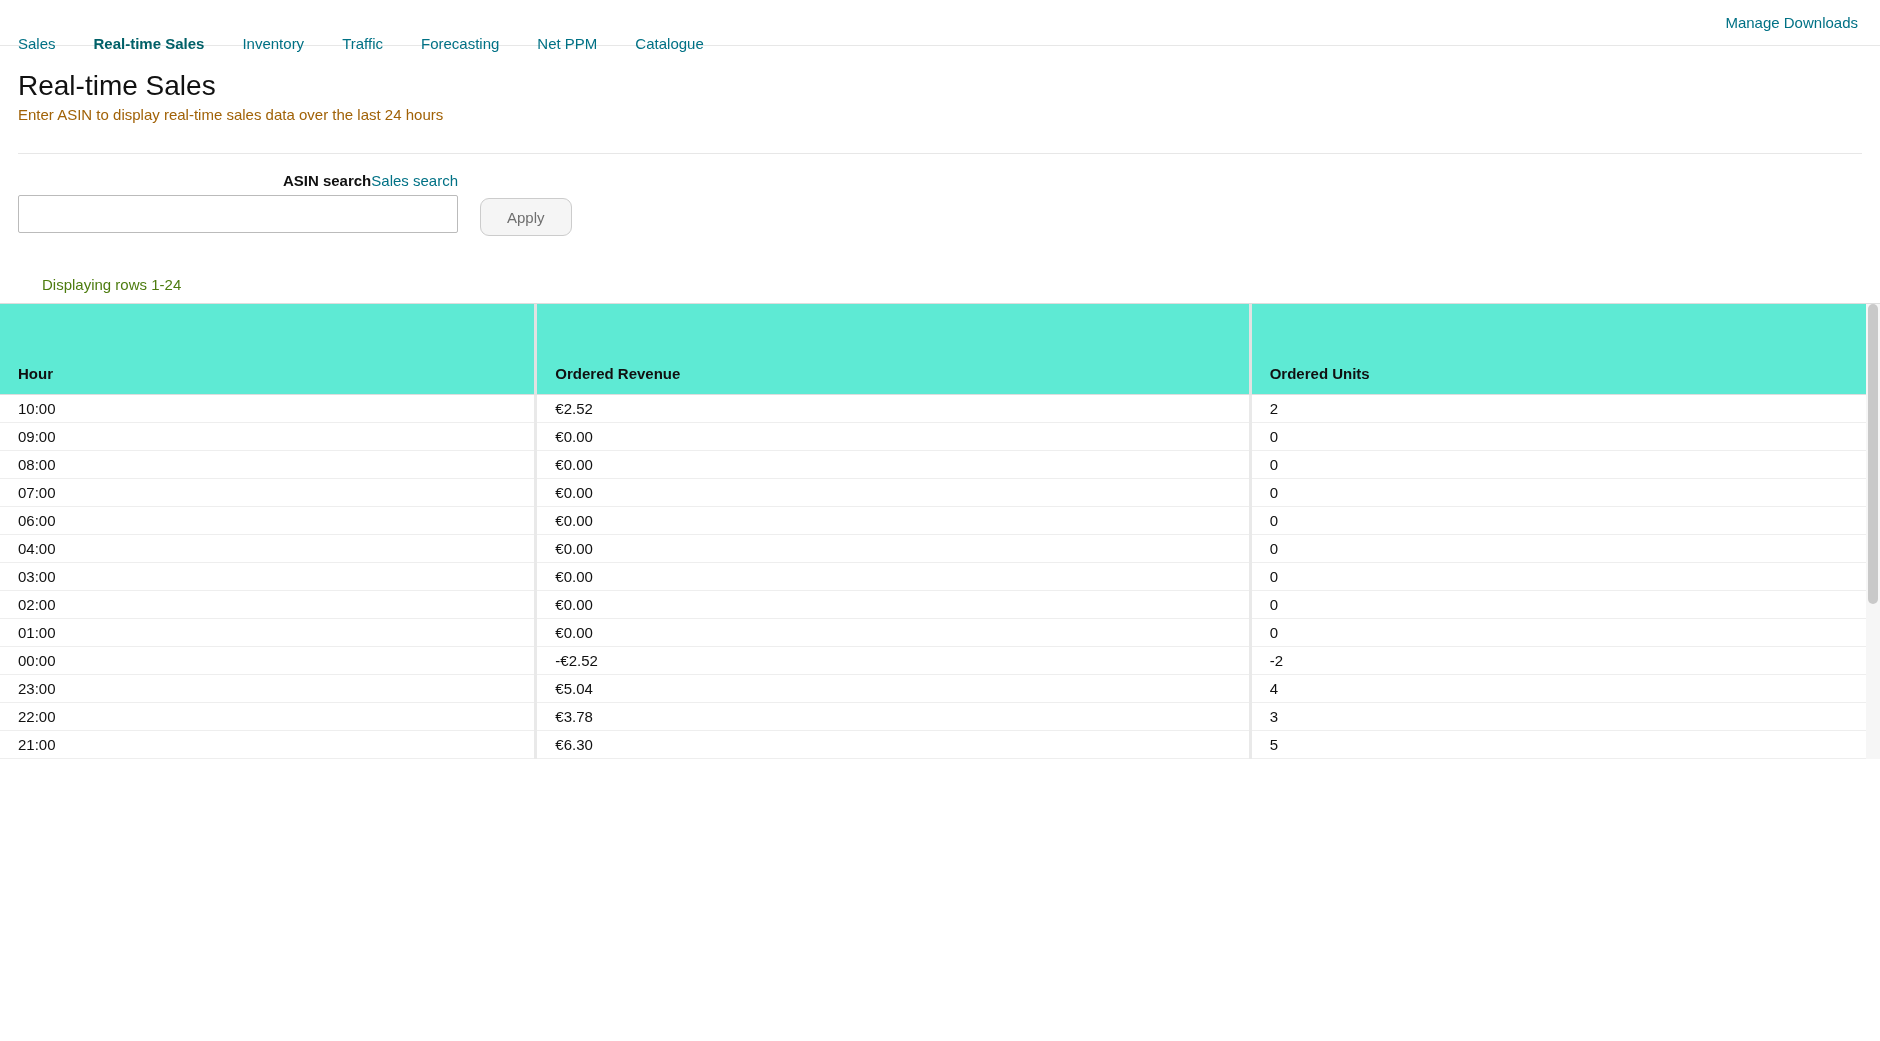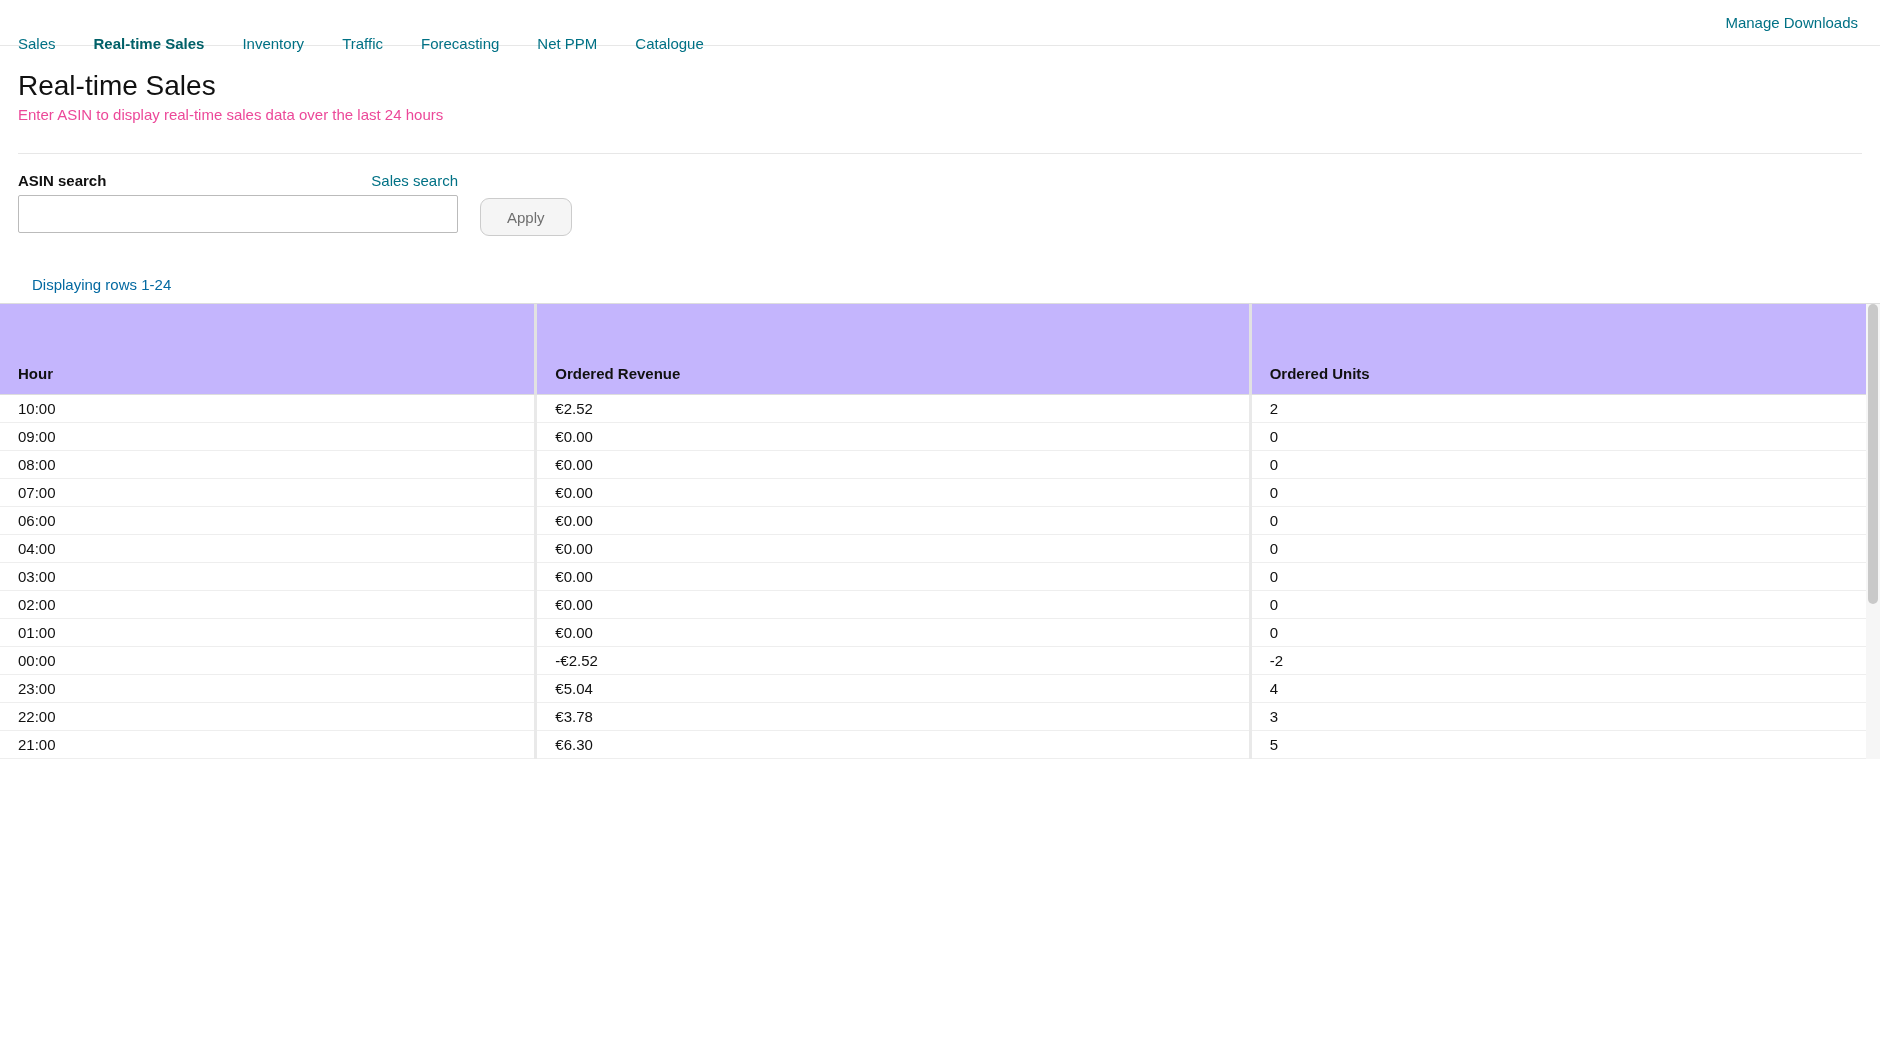--- a/index.html
+++ b/index.html
@@ -48,39 +48,39 @@
       padding: 24px 18px 0 18px;
     }
     .page-title {
       font-size: 28px;
       font-weight: 400;
       color: #111;
       margin-bottom: 4px;
     }
     .page-subtitle {
       font-size: 15px;
-      color: #ec4899;
+      color: #a16207;
       margin-bottom: 30px;
     }
     .divider {
       border-top: 1px solid #e7e7e7;
       margin-bottom: 18px;
     }
     .search-section {
       display: flex;
       align-items: flex-start;
       gap: 22px;
       margin-bottom: 40px;
     }
     .search-group {
       width: 440px;
     }
     .search-label-row {
       display: flex;
-      justify-content: space-between;
+      justify-content: flex-end;
       align-items: center;
       margin-bottom: 6px;
     }
     .search-label {
       font-size: 15px;
       font-weight: 700;
       color: #111;
     }
     .clear-link {
       color: #007185;
@@ -102,35 +102,35 @@
       padding: 0 26px;
       background: #f5f5f5;
       border: 1px solid #ccc;
       border-radius: 9px;
       color: #6f6f6f;
       font-size: 15px;
       cursor: pointer;
     }
     .rows-info {
       font-size: 15px;
-      color: #0369a1;
-      margin-left: 14px;
+      color: #4d7c0f;
+      margin-left: 24px;
       margin-bottom: 10px;
     }
     .table-wrapper {
       position: relative;
       border-top: 1px solid #ddd;
     }
     .data-table {
       width: 100%;
       border-collapse: collapse;
       table-layout: fixed;
     }
     .data-table th {
-      background: #c4b5fd;
+      background: #5eead4;
       text-align: left;
       font-weight: 700;
       font-size: 15px;
       padding: 12px 18px;
       height: 90px;
       vertical-align: bottom;
       border-right: 3px solid #e2e2e2;
       border-bottom: 1px solid #ddd;
     }
     .data-table th:last-child {

